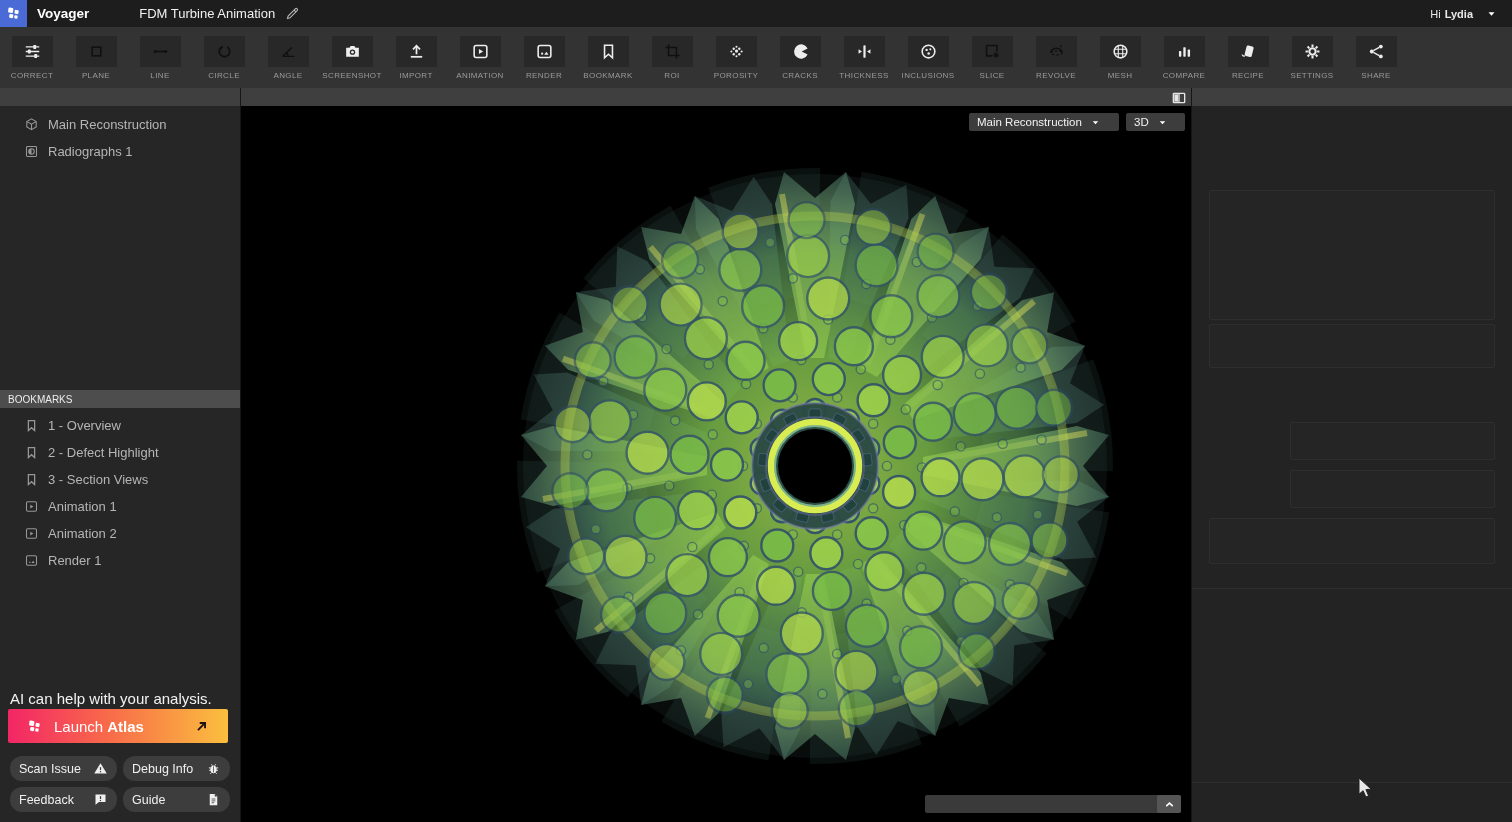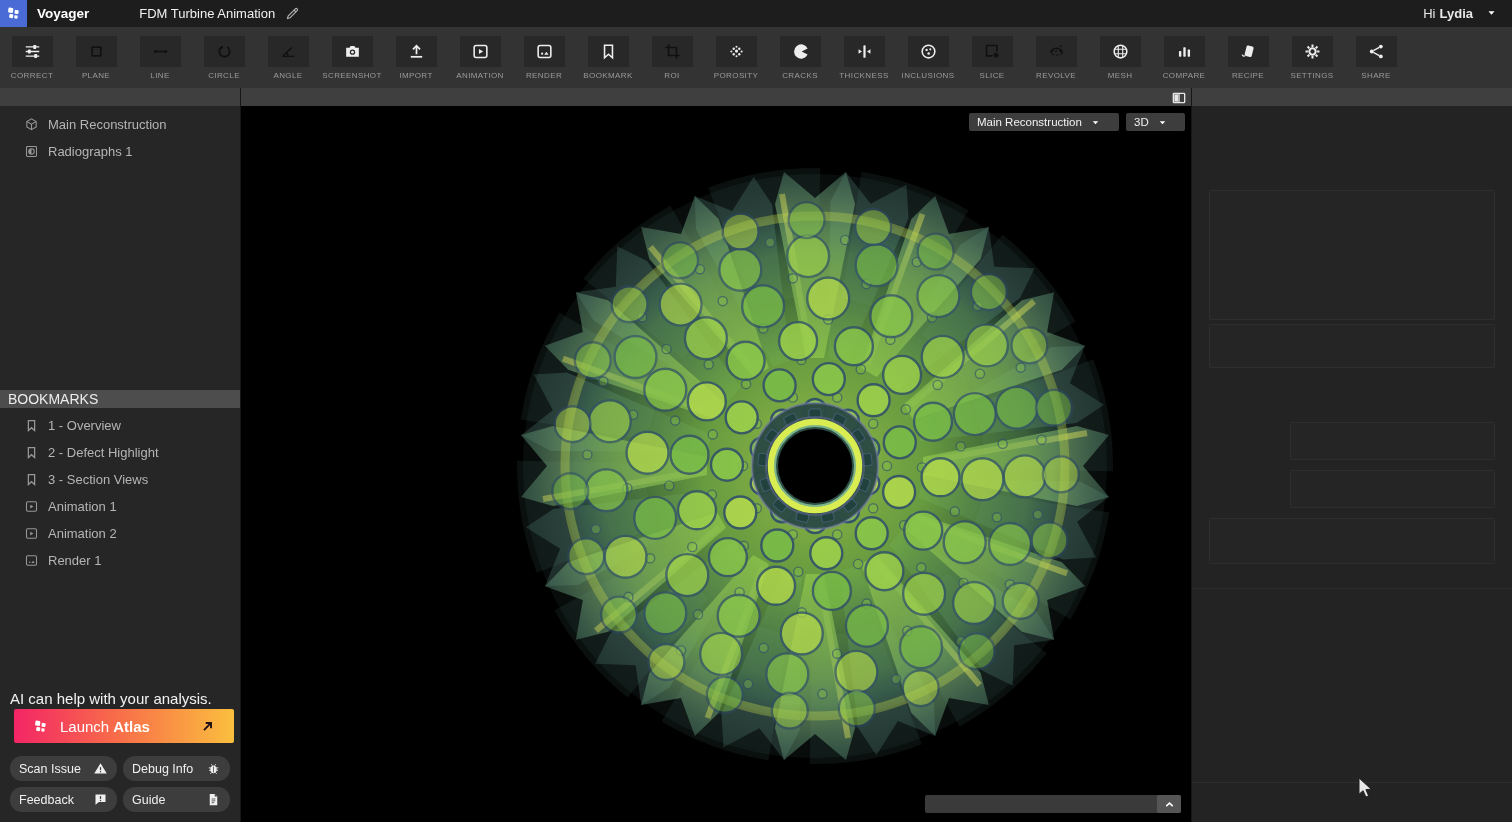--- a/index.html
+++ b/index.html
@@ -8,21 +8,21 @@
        -webkit-font-smoothing:antialiased;}
   .abs{position:absolute;}
 
   
   #topbar{left:0;top:0;width:1512px;height:27px;background:#1d1d1d;display:flex;align-items:center;}
   #logo{width:27px;height:27px;background:#4a6bd6;display:flex;align-items:center;justify-content:center;flex:0 0 27px;}
   #logo svg{width:17px;height:17px;color:#fff;}
   #appname{font-weight:bold;font-size:13.5px;color:#fff;margin-left:10px;}
   #projtitle{font-size:13px;color:#f0f0f0;margin-left:50px;}
   #editpencil{width:15px;height:15px;color:#b9b9b9;margin-left:10px;}
-  #usermenu{margin-left:auto;margin-right:14px;display:flex;align-items:flex-start;font-size:13px;color:#e8e8e8;}
+  #usermenu{margin-left:auto;margin-right:14px;display:flex;align-items:center;font-size:11px;color:#e8e8e8;}
   #usermenu b{margin-left:4px;}
   #usermenu .caret{width:13px;height:13px;color:#fff;margin-left:12px;}
 
   
   #toolbar{left:0;top:27px;width:1512px;height:61px;background:#333333;display:flex;}
   .tool{width:64px;display:flex;flex-direction:column;align-items:center;cursor:pointer;}
   .tool .tile{margin-top:9px;width:41px;height:31px;background:#282828;display:flex;align-items:center;justify-content:center;}
   .tool .tile svg{width:19px;height:19px;}
   .tool .tlabel{margin-top:4px;font-size:8px;letter-spacing:.4px;color:#9a9a9a;white-space:nowrap;}
   .tool.on  .tile{color:#ededed;}
@@ -32,24 +32,24 @@
   #band{left:0;top:88px;width:1512px;height:18px;background:#3f3f3f;}
   .bandlabel{position:absolute;top:0;height:18px;display:flex;align-items:center;font-size:11px;color:#e2e2e2;letter-spacing:.2px;margin-top:48px;}
   #attr-toggle{position:absolute;left:1171px;top:2px;width:16px;height:14px;color:#e6e6e6;cursor:pointer;}
   #band .vdiv{position:absolute;top:0;width:1px;height:18px;background:#2e2e2e;}
 
   
   #sidebar{left:0;top:106px;width:240px;height:716px;background:#262626;}
   .side-item{height:27px;display:flex;align-items:center;padding-left:24px;cursor:pointer;color:#b5b5b5;font-size:13px;}
   .side-item svg{width:15px;height:15px;color:#979797;margin-right:9px;flex:0 0 15px;}
   #data-list{position:absolute;left:0;top:5px;width:240px;}
-  #bm-head{position:absolute;left:0;top:284px;width:240px;height:18px;background:#4d4d4d;display:flex;align-items:center;font-size:14px;color:#ececec;padding-left:8px;box-sizing:border-box;}
+  #bm-head{position:absolute;left:0;top:284px;width:240px;height:18px;background:#4d4d4d;display:flex;align-items:center;font-size:10px;color:#ececec;padding-left:8px;box-sizing:border-box;}
   #bm-list{position:absolute;left:0;top:306px;width:240px;}
   #ai-hint{position:absolute;left:10px;top:584px;font-size:15px;color:#f2f2f2;}
-  #atlas-btn{position:absolute;left:14px;top:603px;width:220px;height:34px;border:none;border-radius:2px;
+  #atlas-btn{position:absolute;left:8px;top:603px;width:220px;height:34px;border:none;border-radius:2px;
      background:linear-gradient(90deg,#f32566 0%,#f86a4a 45%,#fbbf3e 100%);
      display:flex;align-items:center;cursor:pointer;font-family:inherit;}
   #atlas-btn .aicon{width:17px;height:17px;color:#fff;margin-left:12px;}
   #atlas-btn .atext{color:#fff;font-size:15px;margin-left:11px;}
   #atlas-btn .atext b{margin-left:4px;}
   #atlas-btn .aarrow{width:17px;height:17px;color:#201016;margin-left:auto;margin-right:12px;}
   .util-btn{position:absolute;width:107px;height:25px;background:#3d3d3d;border:none;border-radius:12px;
      display:flex;align-items:center;color:#f0f0f0;font-size:12.5px;cursor:pointer;font-family:inherit;padding:0 9px;box-sizing:border-box;}
   .util-btn svg{width:15px;height:15px;margin-left:auto;color:#f0f0f0;}
 

